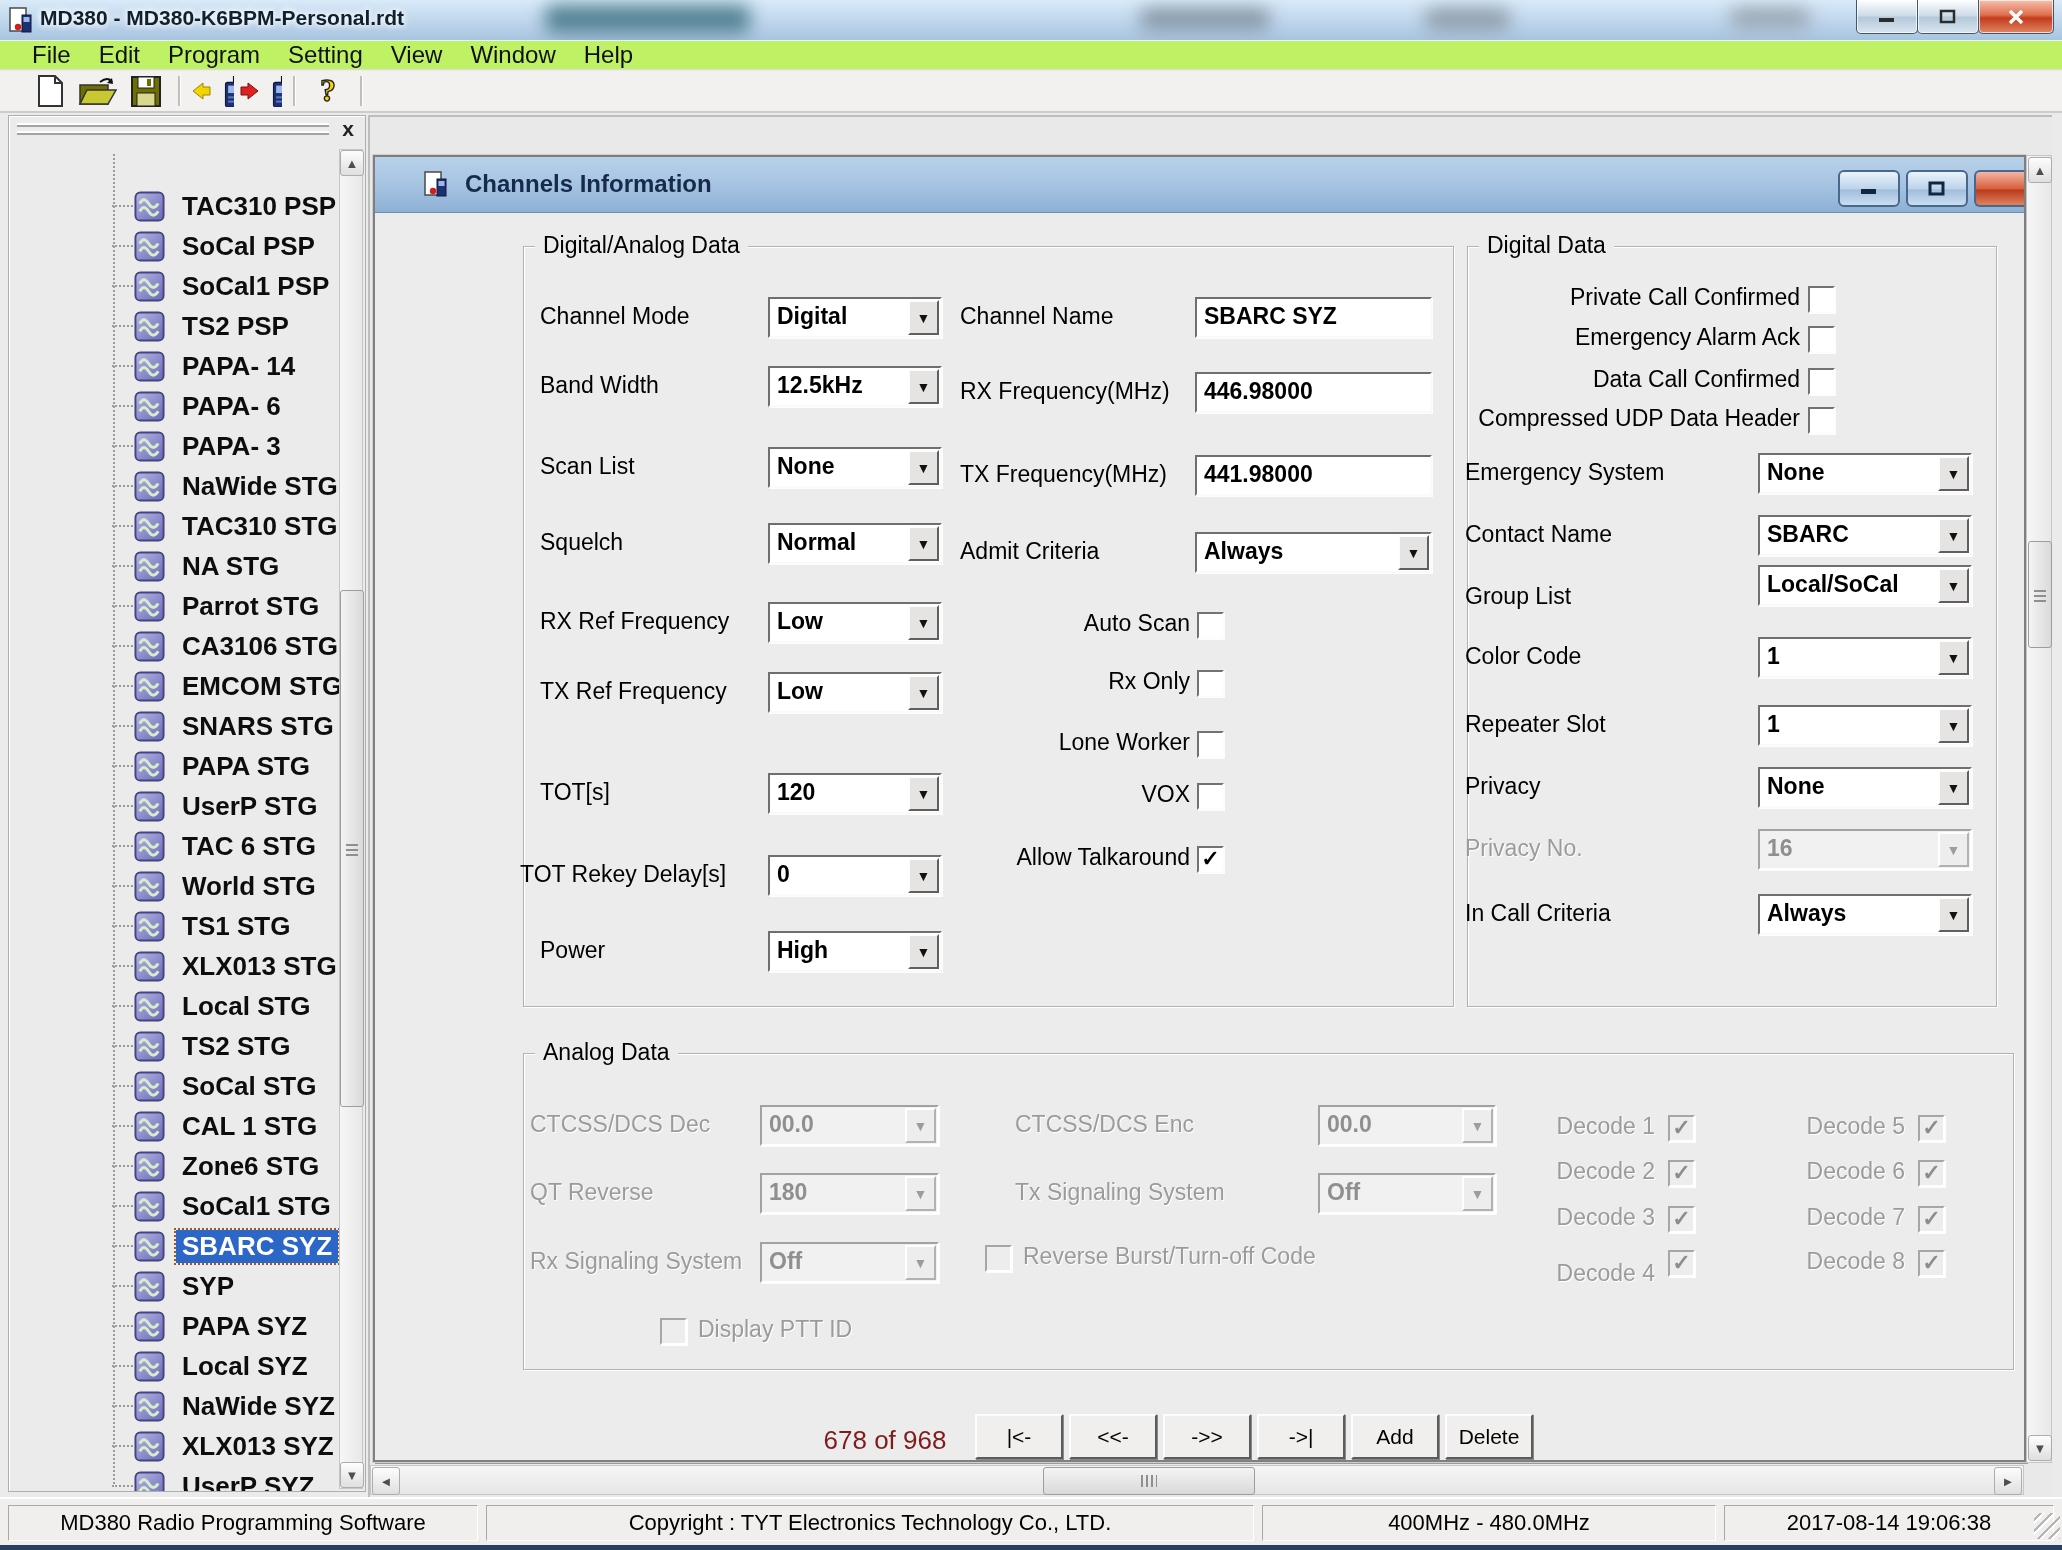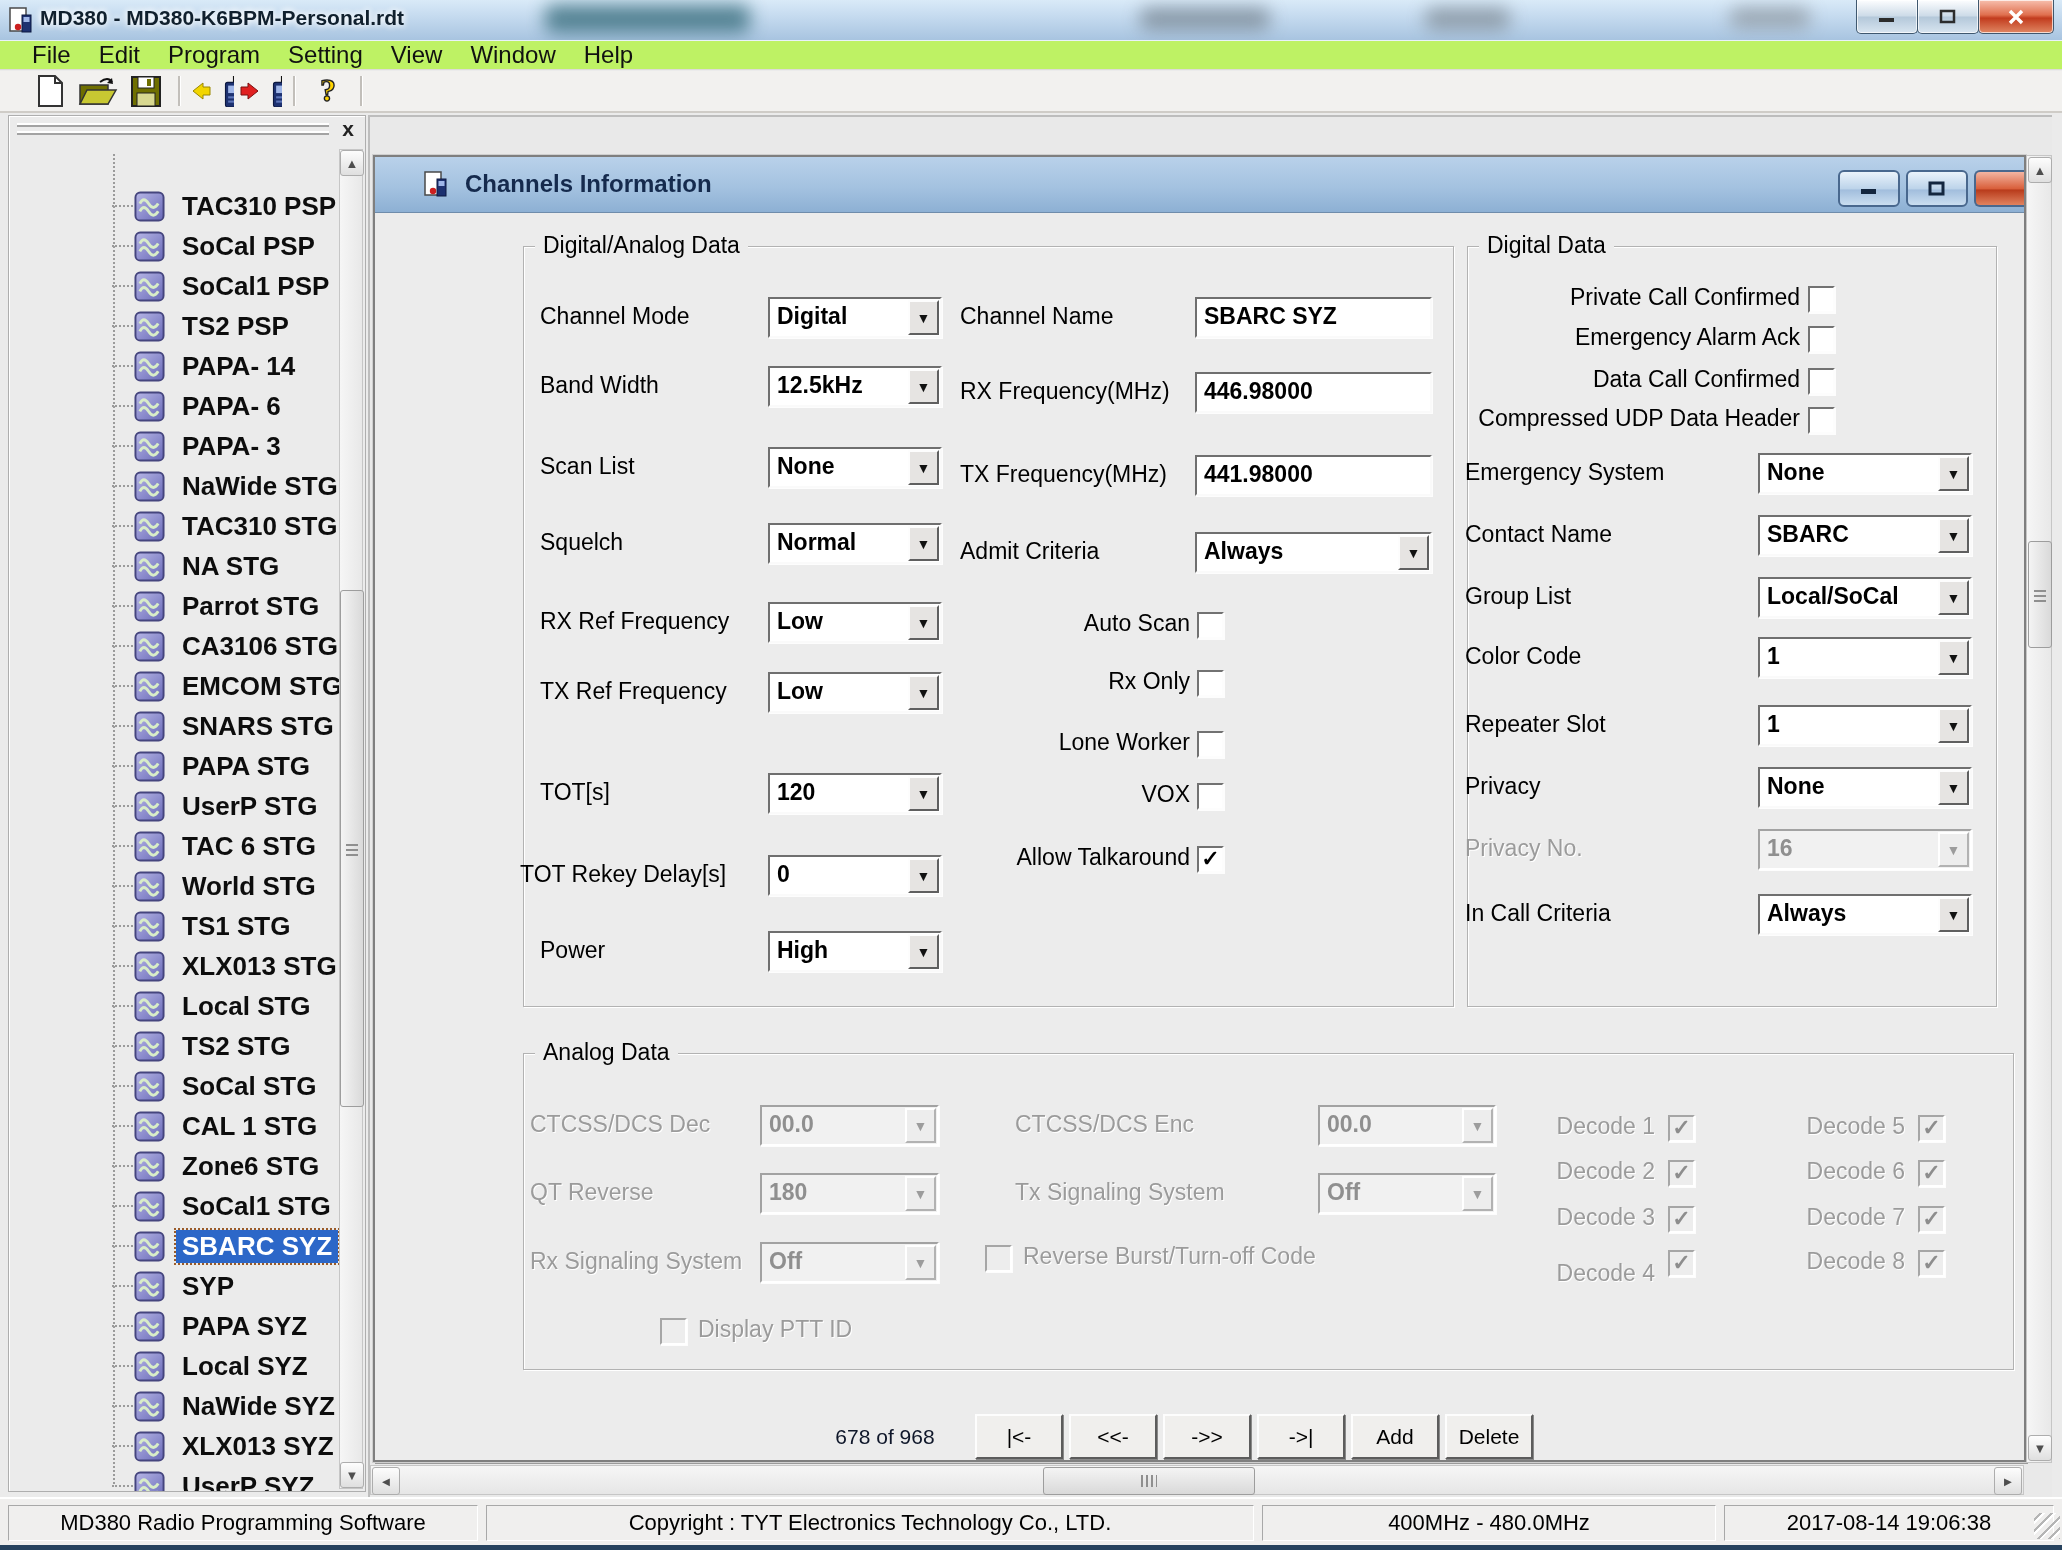--- a/index.html
+++ b/index.html
@@ -74,21 +74,21 @@
   .combo.dis .cval{color:#8f8f8f;}
   .combo.dis .cbtn{color:#9c9c9c;background:#ededed;border-color:#fff #b2b2b2 #b2b2b2 #fff;}
   .cb{position:absolute;width:23px;height:23px;background:#fff;border:2px solid;border-color:#727272 #fdfdfd #fdfdfd #727272;
     box-shadow:1px 1px 0 #fdfdfd;font-size:22px;line-height:21px;text-align:center;font-weight:700;color:#000;box-sizing:content-box;}
   .cb.checked::after{content:"✓";}
   .cb.dis{background:#ededed;border-color:#a6a6a6 #fff #fff #a6a6a6;color:#8d8d8d;}
   .cblab{position:absolute;height:27px;line-height:27px;font-size:23px;color:#000;text-align:right;white-space:nowrap;}
   .cblab.left{text-align:left;}
   .navbtn{position:absolute;width:88px;height:45px;background:#f0efed;border:2px solid;border-color:#fdfdfd #5c5c5c #5c5c5c #fdfdfd;
     box-shadow:1px 1px 0 #8a8a8a;font-size:21px;color:#000;display:flex;align-items:center;justify-content:center;box-sizing:border-box;}
-  .counter{position:absolute;font-size:21px;color:#0f172a;white-space:nowrap;}
+  .counter{position:absolute;font-size:26px;color:#7f1d1d;white-space:nowrap;}
   
   .statusbar{position:absolute;left:0;top:1497px;width:2062px;height:48px;background:#f0efee;border-top:2px solid #fff;}
   .seg{position:absolute;top:6px;height:36px;border:1px solid;border-color:#a8a8a8 #fff #fff #a8a8a8;
     font-size:22px;color:#000;display:flex;align-items:center;justify-content:center;white-space:nowrap;box-sizing:border-box;}
   .rgrip{position:absolute;right:2px;top:14px;width:26px;height:26px;
     background:repeating-linear-gradient(135deg,transparent 0 4px,#b5b5b5 4px 6px,#fff 6px 8px);}
 </style>
 </head>
 <body>
 
@@ -533,21 +533,21 @@
         <div class="combo" style="left:1383px;top:241px;width:210px;">
             <span class="cval">None</span>
             <span class="cbtn">▼</span>
           </div>
         <span class="flabel" style="left:1090px;top:303px;width:280px;">Contact Name</span>
         <div class="combo" style="left:1383px;top:303px;width:210px;">
             <span class="cval">SBARC</span>
             <span class="cbtn">▼</span>
           </div>
         <span class="flabel" style="left:1090px;top:365px;width:280px;">Group List</span>
-        <div class="combo" style="left:1383px;top:365px;width:210px;">
+        <div class="combo" style="left:1383px;top:353px;width:210px;">
             <span class="cval">Local/SoCal</span>
             <span class="cbtn">▼</span>
           </div>
         <span class="flabel" style="left:1090px;top:425px;width:280px;">Color Code</span>
         <div class="combo" style="left:1383px;top:425px;width:210px;">
             <span class="cval">1</span>
             <span class="cbtn">▼</span>
           </div>
         <span class="flabel" style="left:1090px;top:493px;width:280px;">Repeater Slot</span>
         <div class="combo" style="left:1383px;top:493px;width:210px;">

